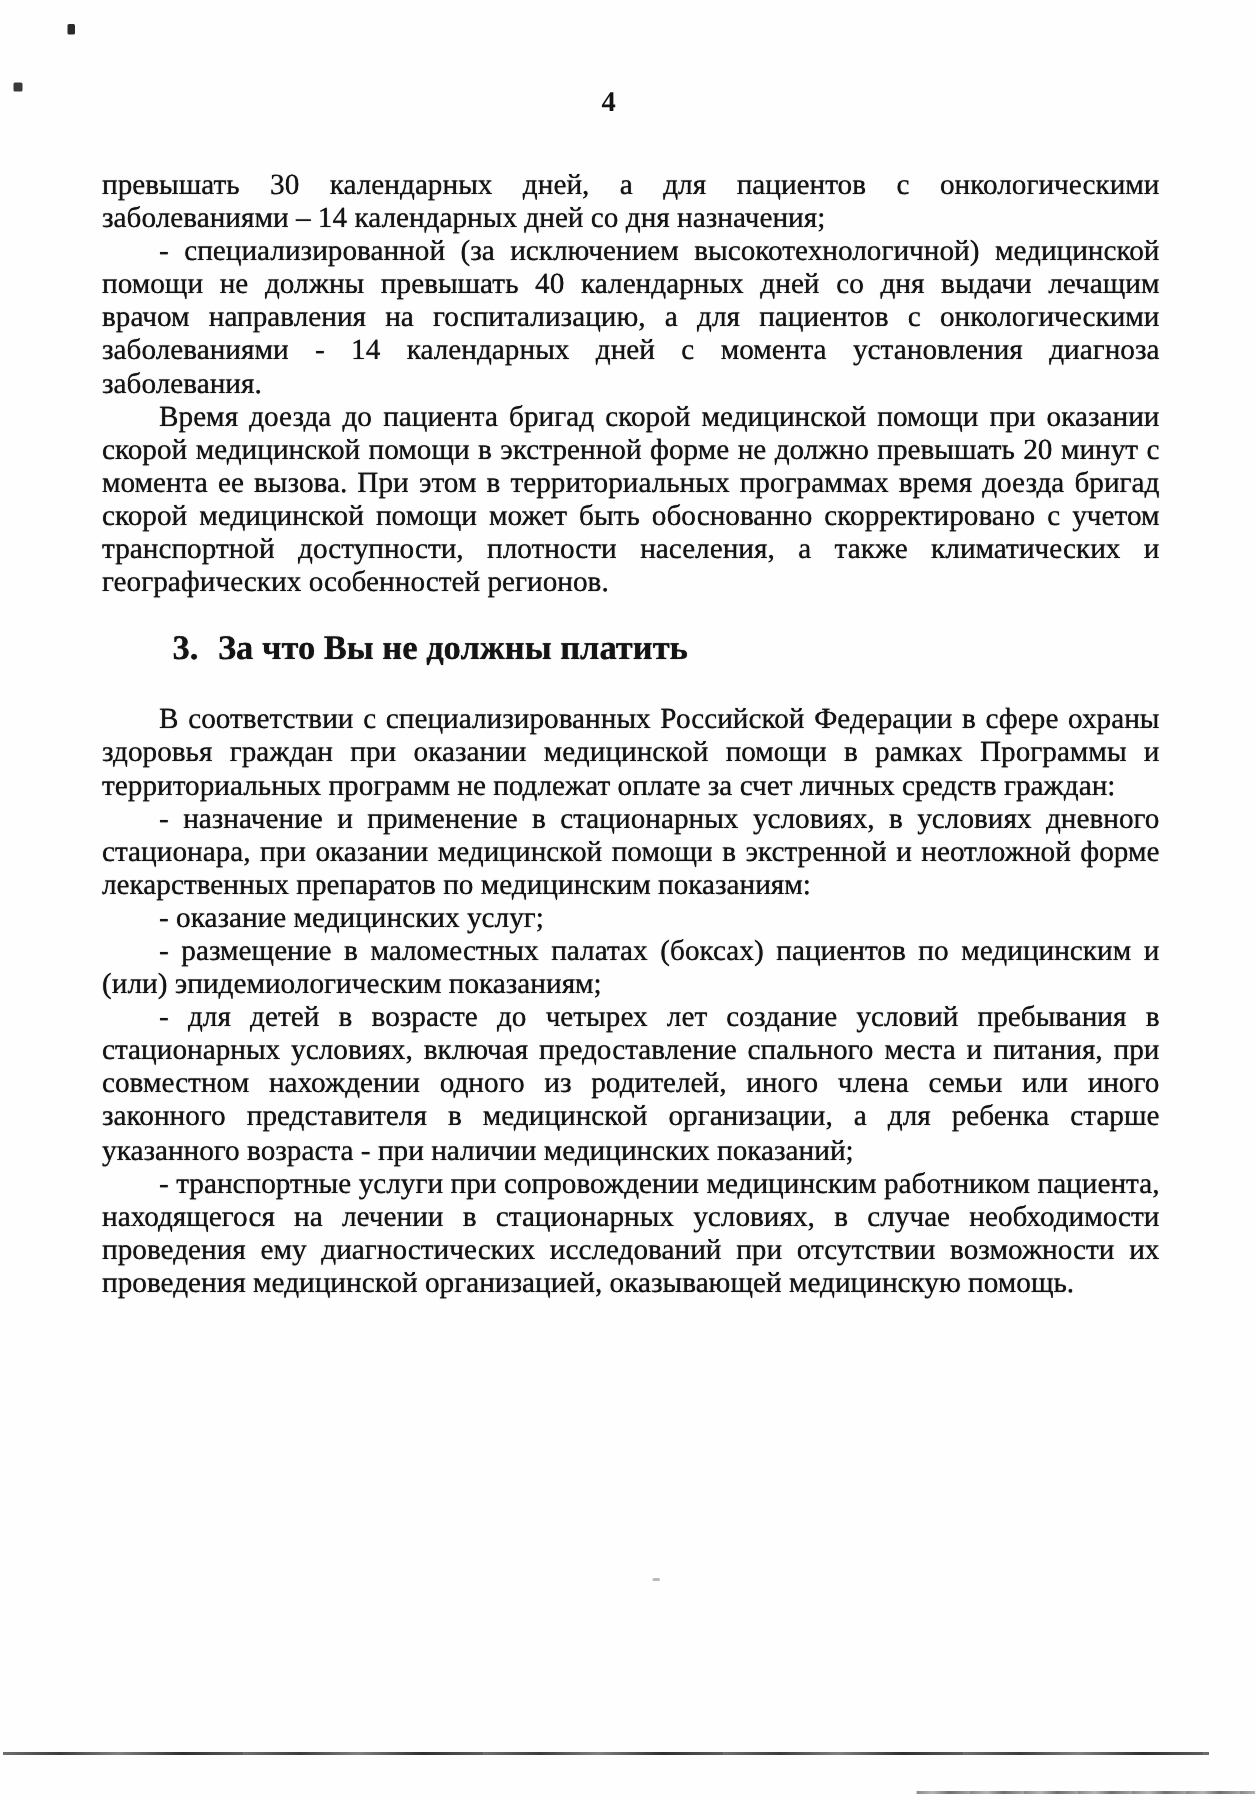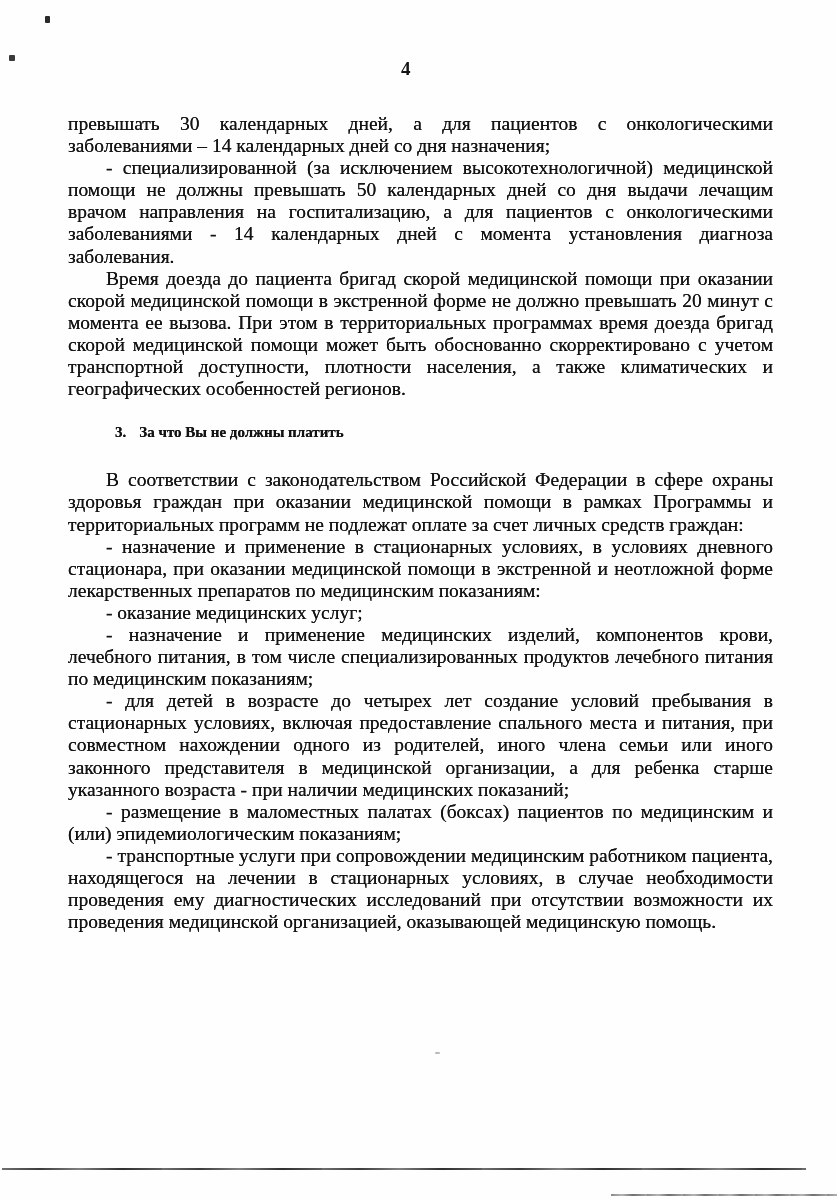--- a/index.html
+++ b/index.html
@@ -39,21 +39,21 @@
   }
   .para {
     margin: 0;
     text-indent: 38px;
   }
   .para.no-indent {
     text-indent: 0;
   }
   .section-heading {
     margin: 21px 0 26px 0;
-    font-size: 15px;
+    font-size: 23px;
     font-weight: 700;
     text-align: left;
     text-indent: 47px;
     text-shadow: 0 0 0.55px #1a1a1a;
   }
   .section-heading .heading-title {
     margin-left: 13px;
   }
   
   .speckle {
@@ -89,32 +89,31 @@
 <div class="page">
 
   <span class="speckle speckle-a"></span>
   <span class="speckle speckle-b"></span>
   <span class="speckle speckle-c"></span>
 
   <div class="page-number">4</div>
 
   <div class="doc-body">
     <p class="para no-indent">превышать 30 календарных дней, а для пациентов с онкологическими заболеваниями – 14 календарных дней со дня назначения;</p>
-    <p class="para">- специализированной (за исключением высокотехнологичной) медицинской помощи не должны превышать 50 календарных дней со дня выдачи лечащим врачом направления на госпитализацию, а для пациентов с онкологическими заболеваниями - 14 календарных дней с момента установления диагноза заболевания.</p>
+    <p class="para">- специализированной (за исключением высокотехнологичной) медицинской помощи не должны превышать 40 календарных дней со дня выдачи лечащим врачом направления на госпитализацию, а для пациентов с онкологическими заболеваниями - 14 календарных дней с момента установления диагноза заболевания.</p>
     <p class="para">Время доезда до пациента бригад скорой медицинской помощи при оказании скорой медицинской помощи в экстренной форме не должно превышать 20 минут с момента ее вызова. При этом в территориальных программах время доезда бригад скорой медицинской помощи может быть обоснованно скорректировано с учетом транспортной доступности, плотности населения, а также климатических и географических особенностей регионов.</p>
 
     <h3 class="section-heading">
       <span>3.</span><span class="heading-title">За что Вы не должны платить</span>
     </h3>
 
-    <p class="para">В соответствии с законодательством Российской Федерации в сфере охраны здоровья граждан  при оказании медицинской помощи в рамках Программы и территориальных программ не подлежат оплате за счет личных средств граждан:</p>
+    <p class="para">В соответствии с специализированных Российской Федерации в сфере охраны здоровья граждан  при оказании медицинской помощи в рамках Программы и территориальных программ не подлежат оплате за счет личных средств граждан:</p>
     <p class="para">- назначение и применение в стационарных условиях, в условиях дневного стационара, при оказании медицинской помощи в экстренной и неотложной форме лекарственных препаратов по медицинским показаниям:</p>
     <p class="para">- оказание медицинских услуг;</p>
-    <p class="para">- назначение и применение медицинских изделий, компонентов крови, лечебного питания, в том числе специализированных продуктов лечебного питания по медицинским показаниям;</p>
+    <p class="para">- размещение в маломестных палатах (боксах) пациентов  по медицинским и (или) эпидемиологическим показаниям;</p>
     <p class="para">- для детей в возрасте до четырех лет создание условий пребывания в стационарных условиях, включая предоставление спального места и питания, при совместном нахождении одного из родителей, иного члена семьи или иного законного представителя в медицинской организации, а для ребенка старше указанного возраста -  при наличии медицинских показаний;</p>
-    <p class="para">- размещение в маломестных палатах (боксах) пациентов  по медицинским и (или) эпидемиологическим показаниям;</p>
     <p class="para">- транспортные услуги при сопровождении медицинским работником пациента, находящегося на лечении в стационарных условиях, в случае необходимости проведения ему диагностических исследований при отсутствии возможности их проведения медицинской организацией, оказывающей медицинскую помощь.</p>
   </div>
 
   <div class="scan-line-main"></div>
   <div class="scan-line-corner"></div>
 
 </div>
 
 </body></html>

